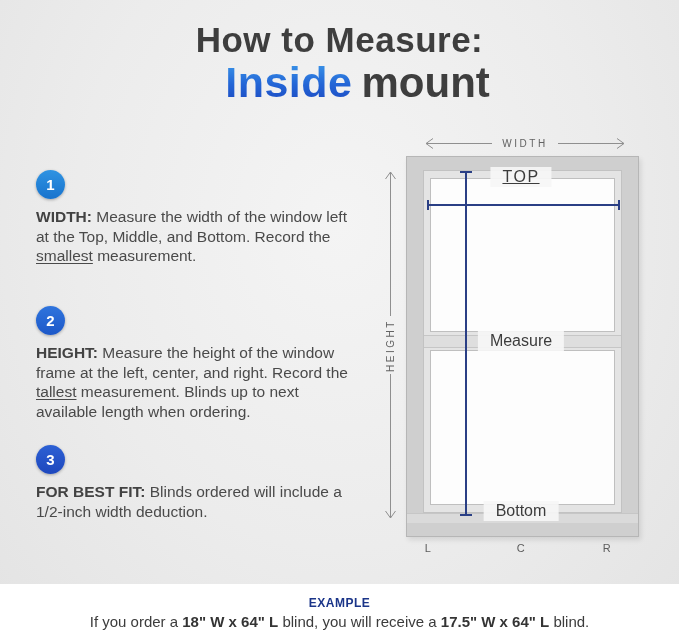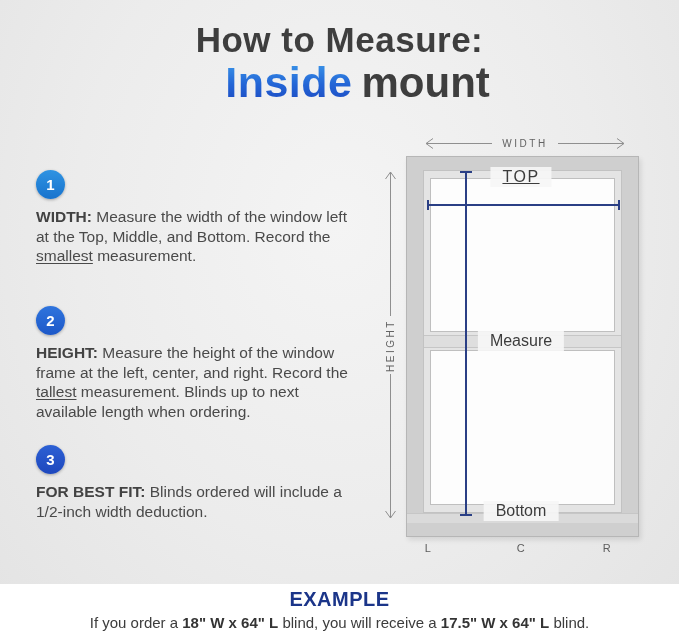--- a/index.html
+++ b/index.html
@@ -105,21 +105,21 @@
   }
   .mark-l { left: 428px; }
   .mark-c { left: 521px; }
   .mark-r { left: 607px; }
 
   
   .footer {
     position: absolute; left: 0; top: 584px; width: 100%; height: 58px;
     background: #ffffff; text-align: center;
   }
-  .footer-heading { padding-top: 4px; font-size: 20px; font-weight: 700; color: #1b3589; letter-spacing: 0.5px; }
+  .footer-heading { padding-top: 12px; font-size: 12px; font-weight: 700; color: #1b3589; letter-spacing: 0.5px; }
   .footer-text { margin-top: 3px; font-size: 15px; color: #3c3c3c; }
   .footer-bold { font-weight: 700; color: #343434; }
 </style>
 </head>
 <body>
 
 <div class="poster">
 
   <div class="title-block">
     <div class="title-l1">How to Measure:</div>

